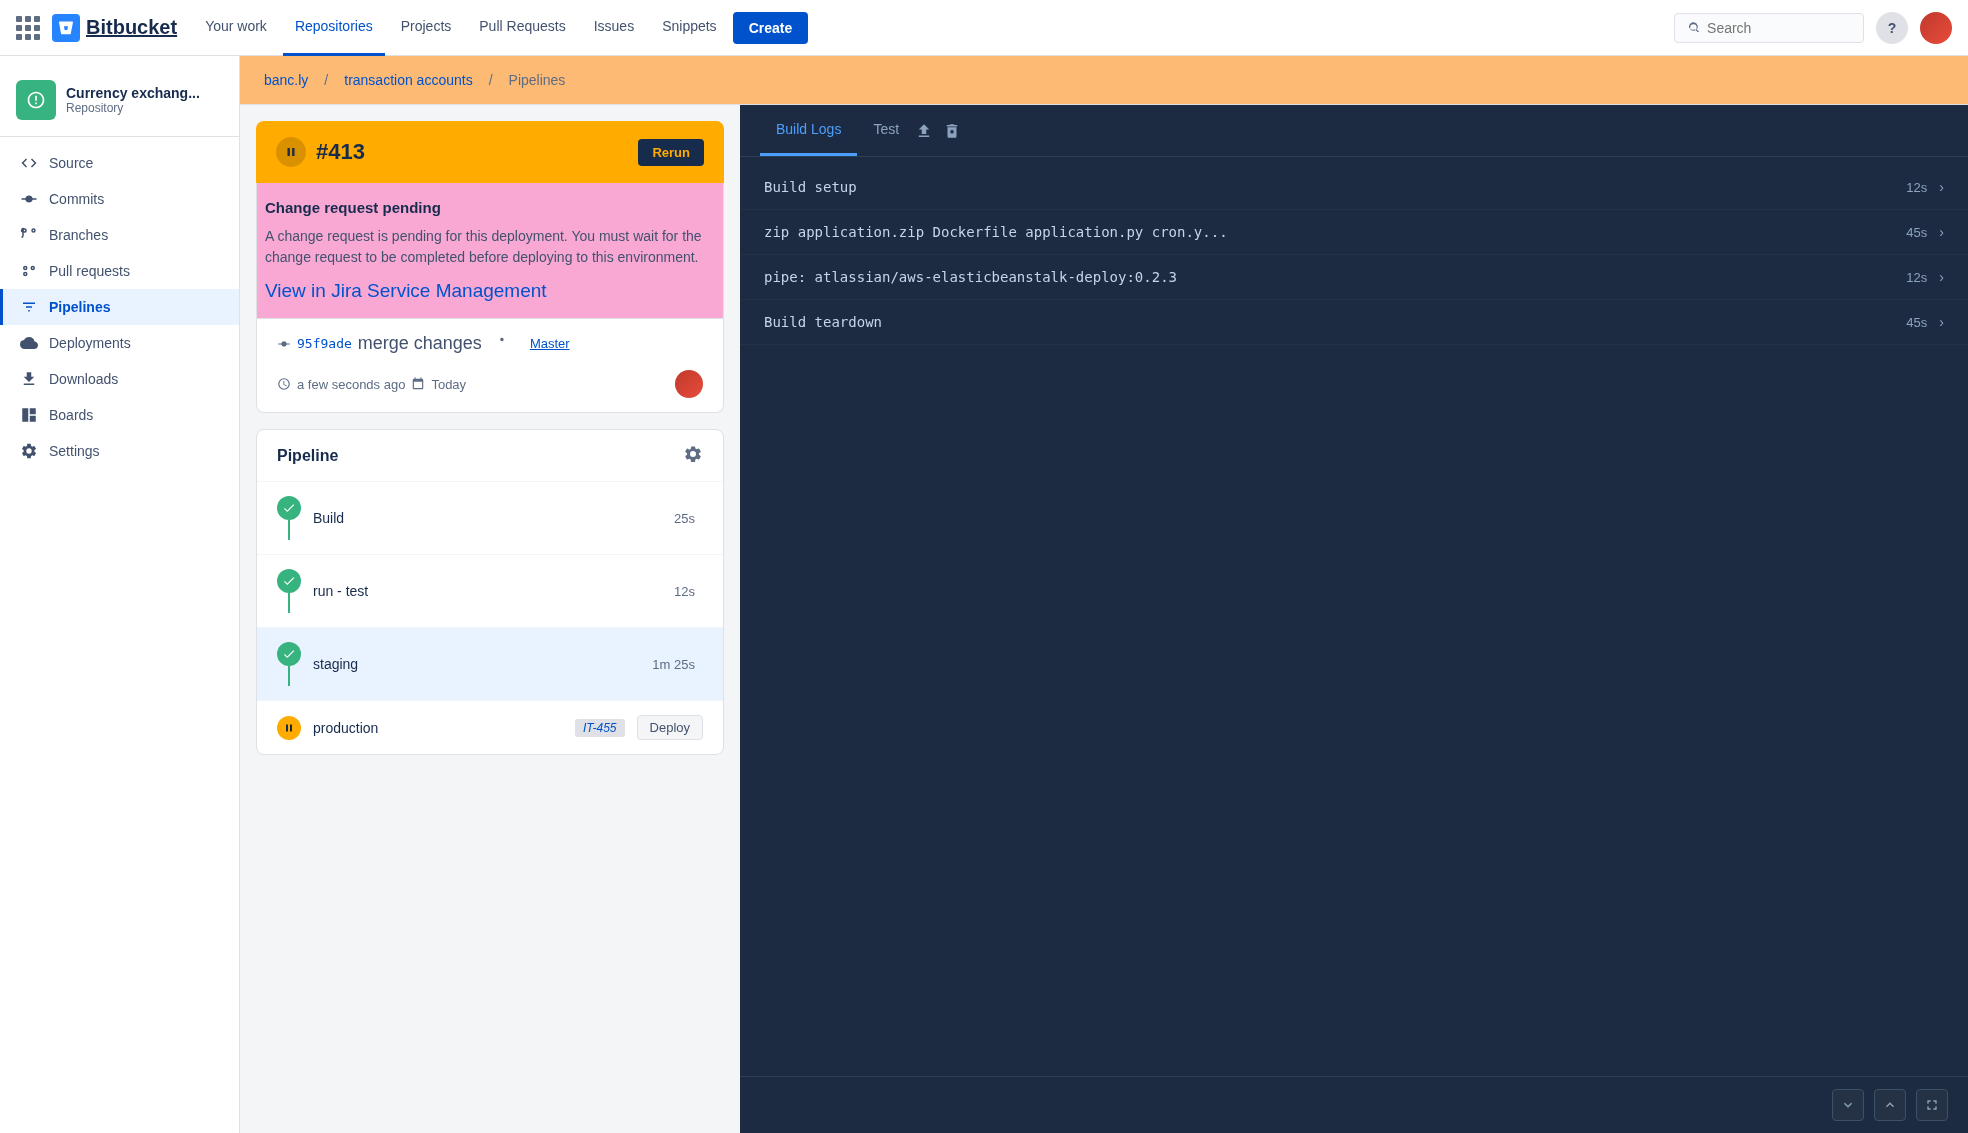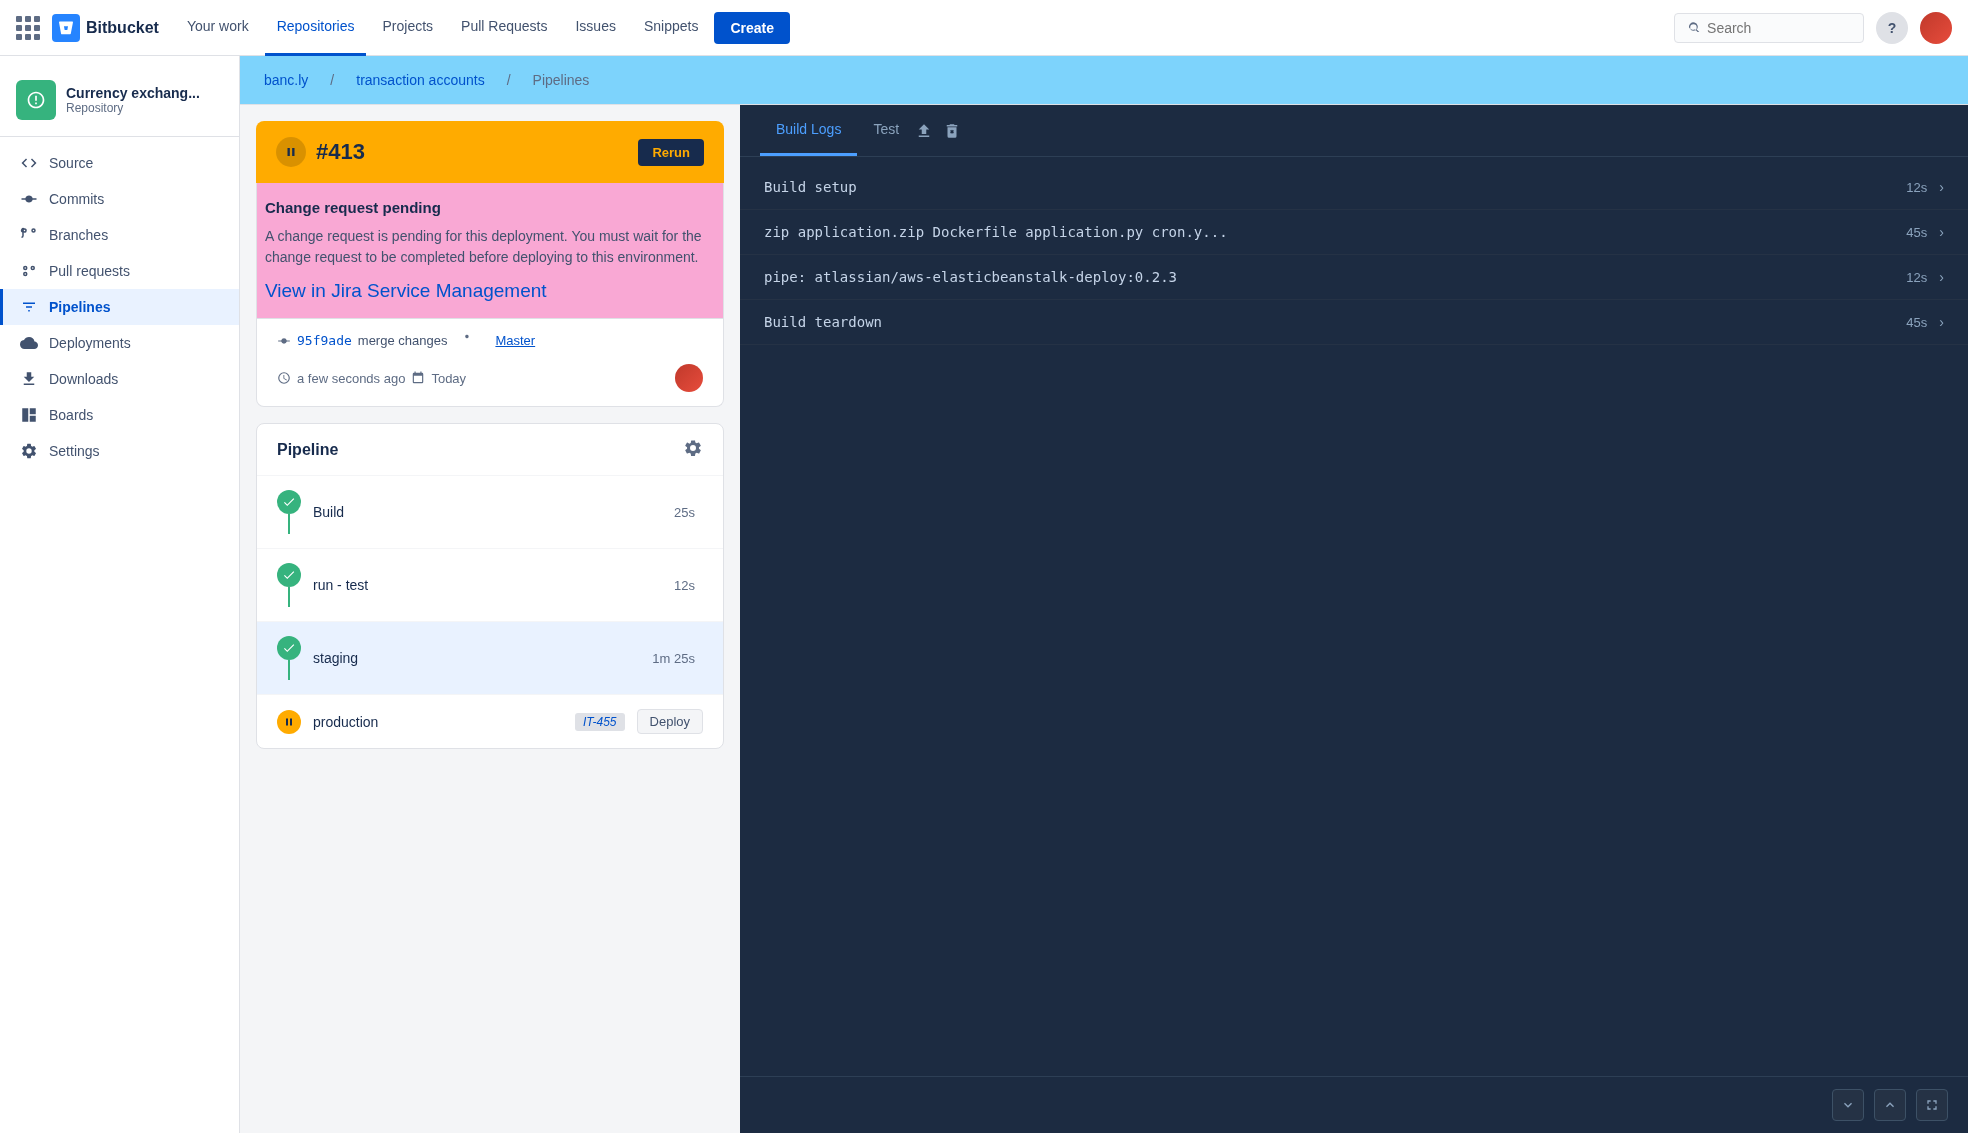--- a/index.html
+++ b/index.html
@@ -8,21 +8,21 @@
     
     .topnav {
       display: flex; align-items: center; background: #fff; border-bottom: 1px solid #dfe1e6;
       height: 56px; padding: 0 16px; gap: 8px; position: fixed; top: 0; left: 0; right: 0; z-index: 100;
     }
     .topnav-grid-icon { display: grid; grid-template-columns: repeat(3,6px); gap: 3px; margin-right: 4px; }
     .topnav-grid-icon span { width: 6px; height: 6px; background: #5e6c84; border-radius: 1px; display: block; }
     .topnav-logo { display: flex; align-items: center; gap: 6px; margin-right: 8px; text-decoration: none; }
     .topnav-logo-icon { width: 28px; height: 28px; background: #2684ff; border-radius: 4px; display: flex; align-items: center; justify-content: center; }
     .topnav-logo-icon svg { fill: white; }
-    .topnav-logo-text { font-weight: 700; font-size: 16px; color: #172b4d; }
+    .topnav-logo-text { font-weight: 700; font-size: 20px; color: #172b4d; text-decoration: underline; }
     .topnav-nav { display: flex; align-items: center; gap: 4px; flex: 1; }
     .topnav-nav a {
       padding: 0 12px; height: 56px; display: flex; align-items: center;
       text-decoration: none; color: #42526e; font-size: 14px; font-weight: 500;
       border-bottom: 3px solid transparent;
     }
     .topnav-nav a.active { color: #0052cc; border-bottom-color: #0052cc; }
     .topnav-right { display: flex; align-items: center; gap: 12px; margin-left: auto; }
     .search-box {
       display: flex; align-items: center; gap: 6px;
@@ -59,21 +59,21 @@
       cursor: pointer; color: #42526e; text-decoration: none; font-size: 14px;
       border-left: 3px solid transparent;
     }
     .sidebar-item.active { color: #0052cc; background: #e9f2ff; border-left-color: #0052cc; font-weight: 600; }
     .sidebar-item-icon { width: 20px; height: 20px; display: flex; align-items: center; justify-content: center; flex-shrink: 0; }
 
     
     .main-content { flex: 1; display: flex; flex-direction: column; overflow: hidden; }
 
     
-    .breadcrumb { padding: 16px 24px; display: flex; align-items: center; gap: 22px; font-size: 14px; color: #5e6c84; background: #7dd3fc; border-bottom: 1px solid #dfe1e6; }
+    .breadcrumb { padding: 16px 24px; display: flex; align-items: center; gap: 16px; font-size: 14px; color: #5e6c84; background: #fdba74; border-bottom: 1px solid #dfe1e6; }
     .breadcrumb a { color: #0052cc; text-decoration: none; }
     .breadcrumb span { color: #5e6c84; }
 
     
     .split-panel { display: flex; flex: 1; overflow: hidden; }
 
     
     .left-panel { width: 500px; flex-shrink: 0; overflow-y: auto; padding: 16px; background: #f4f5f7; }
 
     
@@ -322,21 +322,21 @@
           <a href="#">View in Jira Service Management</a>
         </div>
 
         <div class="commit-info">
           <div style="display:flex;align-items:center;gap:6px;">
             <svg width="14" height="14" viewBox="0 0 24 24" fill="#5e6c84">
                 <circle cx="12" cy="12" r="3"></circle>
                 <path d="M2 11h5.17A5.001 5.001 0 0116.83 11H22v2h-5.17A5.001 5.001 0 017.17 13H2v-2z"></path>
               </svg>
             <a href="#" class="commit-hash">95f9ade</a>
-            <span style="color:#42526e;font-size:13px;">merge changes</span>
+            <span style="color:#42526e;font-size:18px;">merge changes</span>
           </div>
           <div style="display:flex;gap:18px;">
             <svg width="14" height="14" viewBox="0 0 24 24" fill="#5e6c84">
                 <path d="M6 3a3 3 0 110 5.83V18a3 3 0 010 0V8.83A3 3 0 016 3z"></path>
               </svg>
             <a href="#" class="commit-branch">Master</a>
           </div>
           <div class="commit-meta">
             <svg width="14" height="14" viewBox="0 0 24 24" fill="#5e6c84">
                 <path d="M12 2a10 10 0 100 20A10 10 0 0012 2zm0 18a8 8 0 110-16 8 8 0 010 16zm.5-13H11v6l5.25 3.15.75-1.23-4.5-2.67V7z"></path>

